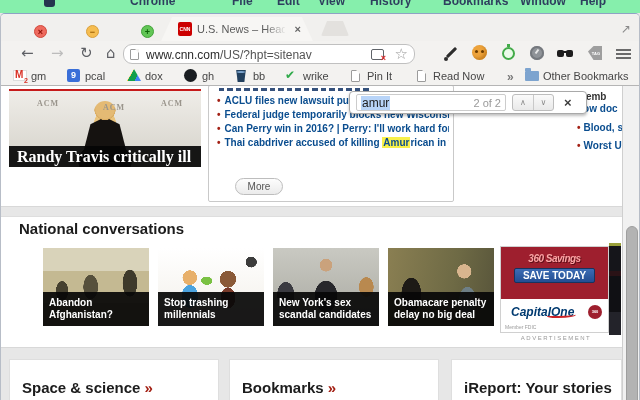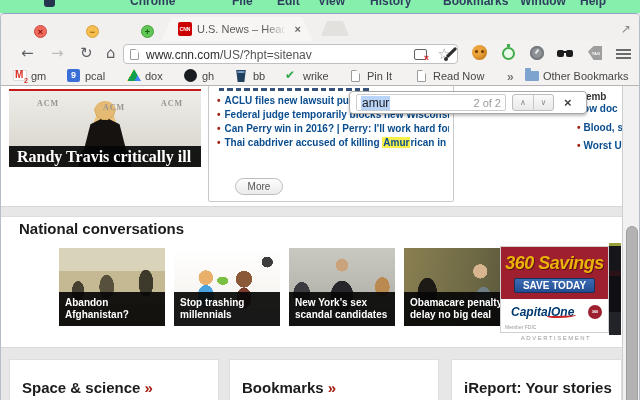--- a/index.html
+++ b/index.html
@@ -37,22 +37,22 @@
   .tab-close { position:absolute; top:5px; right:12px; font-size:11px; font-weight:bold; color:#666; line-height:14px; }
   .newtab { position:absolute; top:7px; left:320px; width:28px; height:15px; background:#e3e1de;
             clip-path:polygon(6px 0, calc(100% - 6px) 0, 100% 100%, 0 100%); border-radius:2px; }
   .fullscreen-ico { position:absolute; top:8px; right:8px; font-size:12px; color:#8a8a8a;
                     font-family:"DejaVu Sans", sans-serif; }
 
   
   .toolbar { position:absolute; top:27px; left:0; width:100%; height:26px; background:#f3f2f0; }
   .navbtn { position:absolute; top:2px; font-family:"DejaVu Sans", sans-serif; font-size:15px; line-height:20px; color:#5e6065; }
   .navbtn.fwd { color:#bcbcbc; }
-  .addressbar { position:absolute; top:3px; left:122px; width:335px; height:20px; background:#fff;
-                border:1px solid #c0c0c0; border-radius:4px; }
+  .addressbar { position:absolute; top:3px; left:122px; width:292px; height:20px; background:#fff;
+                border:1px solid #c0c0c0; border-radius:9px; }
   .doc-ico { position:absolute; top:4px; left:6px; width:9px; height:11px; background:#fff; border:1px solid #9b9b9b; border-radius:1px; }
   .doc-ico::after { content:""; position:absolute; top:-1px; right:-1px; border-style:solid; border-width:0 4px 4px 0;
                     border-color:transparent #f3f2f0 transparent transparent; }
   .url { position:absolute; top:3px; left:22px; font-size:12px; color:#2c2c2c; white-space:nowrap; }
   .url .path { color:#545454; }
   .popup-blocked { position:absolute; top:4px; right:30px; width:13px; height:11px; border:1.5px solid #5f6368; border-radius:2px; }
   .popup-blocked .px { position:absolute; right:-3px; bottom:-4px; color:#d22; font-size:9px; font-weight:bold; }
   .star-ico { position:absolute; top:0px; right:6px; font-family:"DejaVu Sans", sans-serif; font-size:15px; color:#9a9a9a; }
   .ext { position:absolute; top:3px; width:18px; height:18px; }
   .eyedropper-bar { position:absolute; top:7px; left:2px; width:13px; height:3px; background:#2d2d2d; transform:rotate(-45deg); border-radius:1px; }
@@ -149,21 +149,21 @@
 
   
   .rightcol { position:absolute; top:5px; left:576px; width:45px; height:70px; overflow:hidden; white-space:nowrap; }
   .rc-line { position:absolute; font-size:10px; font-weight:bold; }
   .rc-dark { color:#333; }
   .rc-blue { color:#0a4d8f; }
   .rc-line .bullet { color:#a32014; margin-right:3px; }
 
   
   .nat-heading { position:absolute; top:134px; left:18px; font-size:15px; font-weight:bold; color:#1c1c1c; }
-  .card { position:absolute; top:162px; width:106px; height:78px; overflow:hidden; background:#ccc;margin-left:16px; }
+  .card { position:absolute; top:162px; width:106px; height:78px; overflow:hidden; background:#ccc; }
   .card .cap { position:absolute; left:0; right:0; bottom:0; height:34px; background:rgba(8,8,8,.93); color:#fff;
                font-size:10px; font-weight:bold; line-height:12px; padding:5px 0 0 6px; }
   .card1-art { position:absolute; inset:0;
       background:
         radial-gradient(ellipse 10px 16px at 18% 55%, #45402f 0 60%, transparent 62%),
         radial-gradient(ellipse 12px 20px at 45% 50%, #56503c 0 60%, transparent 62%),
         radial-gradient(ellipse 12px 22px at 82% 45%, #3e3a2b 0 60%, transparent 62%),
         linear-gradient(#d9d3ba 0 30%, #c4b992 30% 70%, #ab9f75 70%); }
   .card2-art { position:absolute; inset:0;
       background:
@@ -184,21 +184,21 @@
   .card4-art { position:absolute; inset:0;
       background:
         radial-gradient(ellipse 14px 24px at 22% 60%, #1d1a16 0 70%, transparent 72%),
         radial-gradient(circle 8px at 72% 30%, #d8b58e 0 88%, transparent 90%),
         radial-gradient(ellipse 12px 20px at 75% 68%, #6e7f86 0 70%, transparent 72%),
         linear-gradient(100deg, #8a7f52, #6e6a45 60%, #57543a); }
 
   
   .ad { position:absolute; top:160px; left:499px; width:109px; height:87px; background:#fff; border:1px solid #d0d0d0; }
   .ad-red { position:absolute; top:0; left:0; right:0; height:52px; background:#9e1f2e; text-align:center; }
-  .ad-line1 { font-style:italic; font-weight:bold; color:#eab308; font-size:18px; padding-top:6px;
+  .ad-line1 { font-style:italic; font-weight:bold; color:#fca5a5; font-size:10px; padding-top:6px;
               text-shadow:1px 1px 0 #5d0f18; letter-spacing:-0.5px; }
   .ad-btn { display:inline-block; margin-top:4px; background:linear-gradient(#3c6cb4,#234d92); border:1px solid #16335f;
             border-radius:2px; color:#fff; font-size:10px; font-weight:bold; padding:1px 8px; }
   .ad-white { position:absolute; top:52px; left:0; right:0; bottom:0; background:#fff; }
   .cap-logo { position:absolute; top:6px; left:10px; font-size:12px; font-weight:bold; font-style:italic; color:#003a70; }
   .cap-logo .swoosh { position:relative; }
   .cap-logo .swoosh::after { content:""; position:absolute; left:-4px; right:-2px; bottom:1px; height:4px;
             border-bottom:2px solid #cc2427; border-radius:0 0 60% 30%; }
   .cap-badge { position:absolute; top:6px; right:6px; width:14px; height:14px; border-radius:50%; background:#9e1f2e;
                color:#fff; font-size:4px; font-weight:bold; text-align:center; line-height:14px; }

